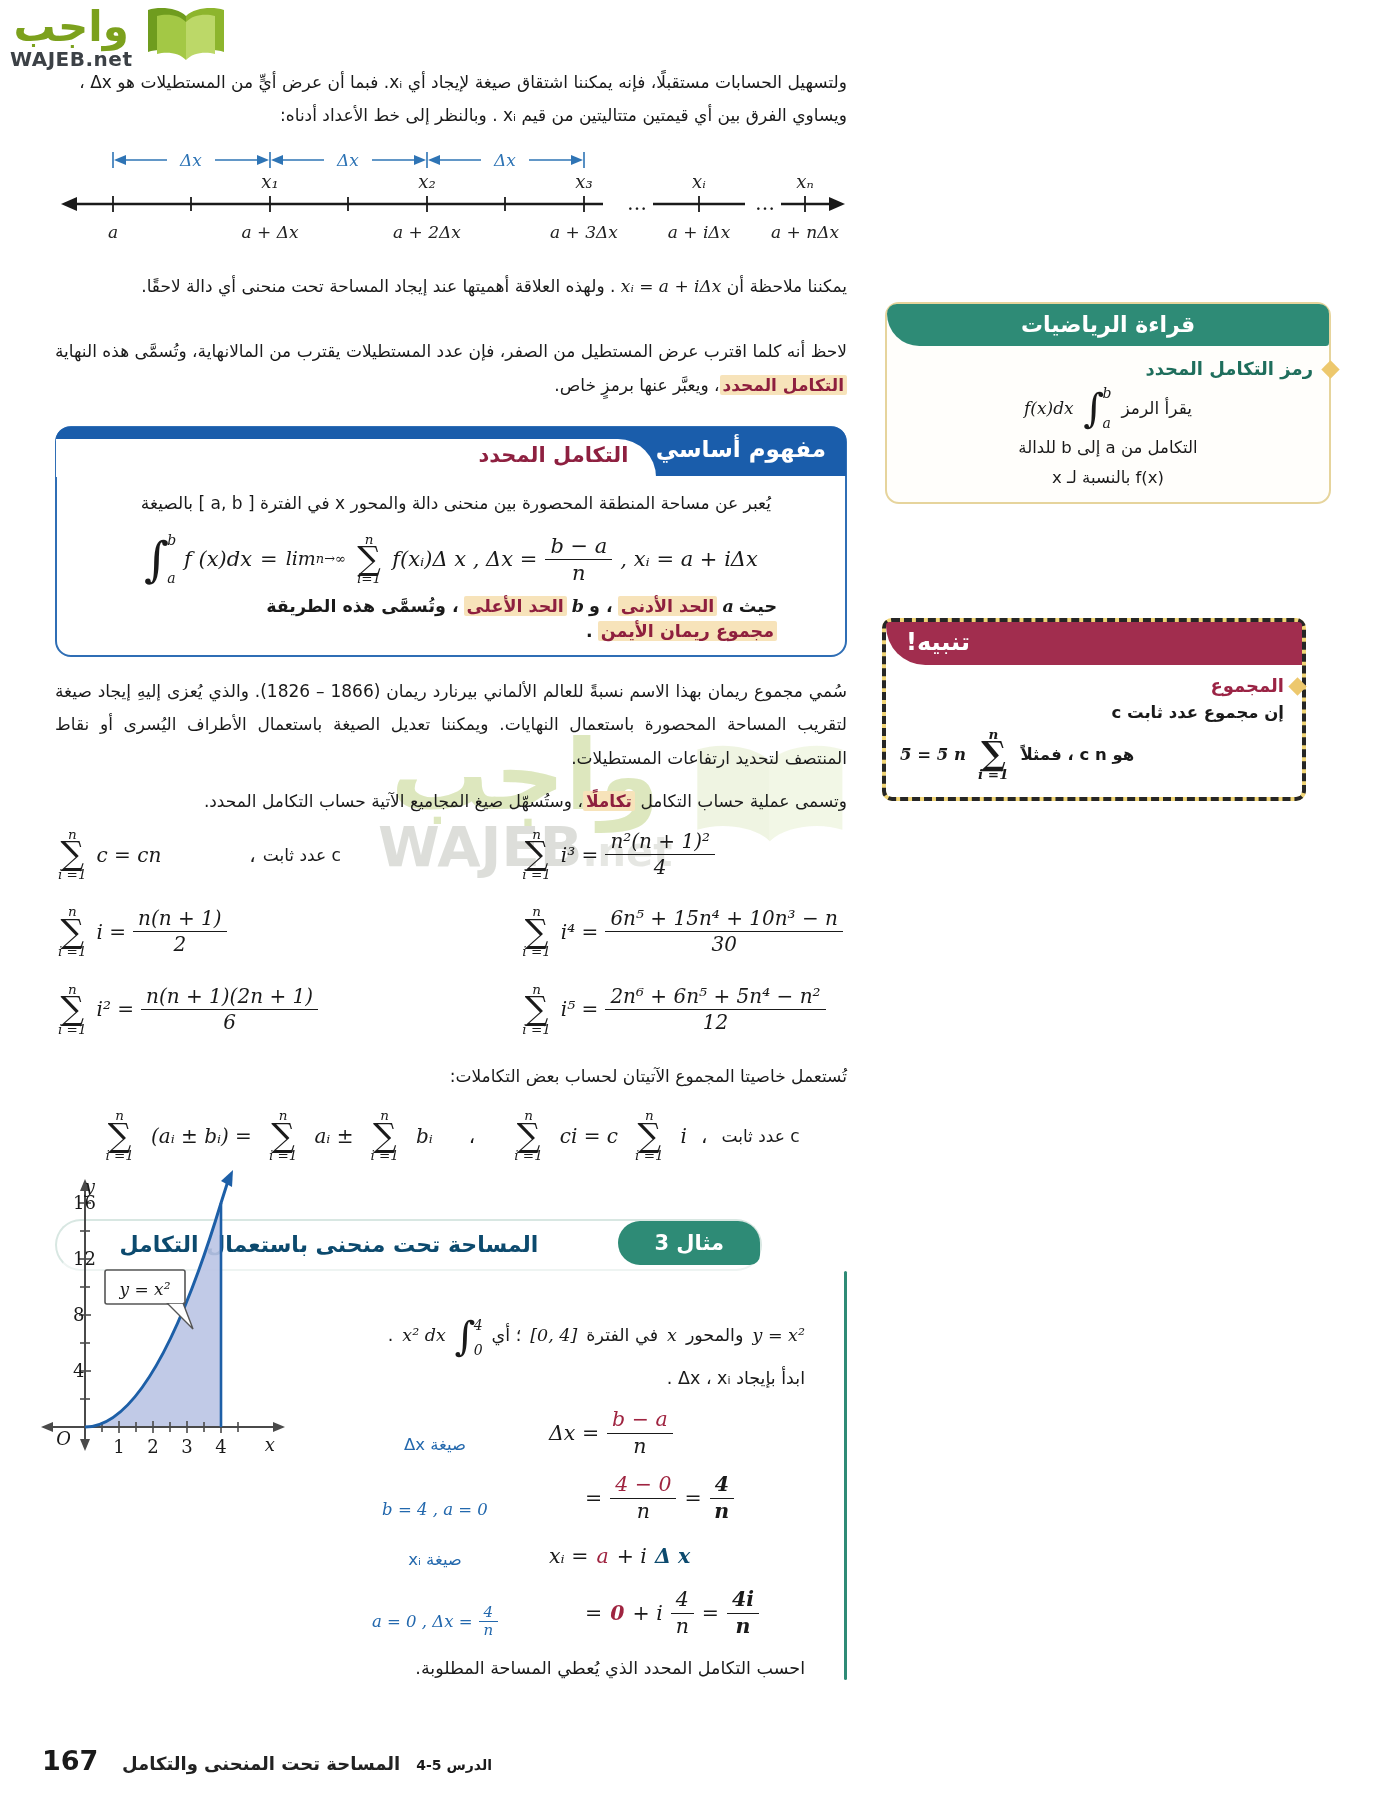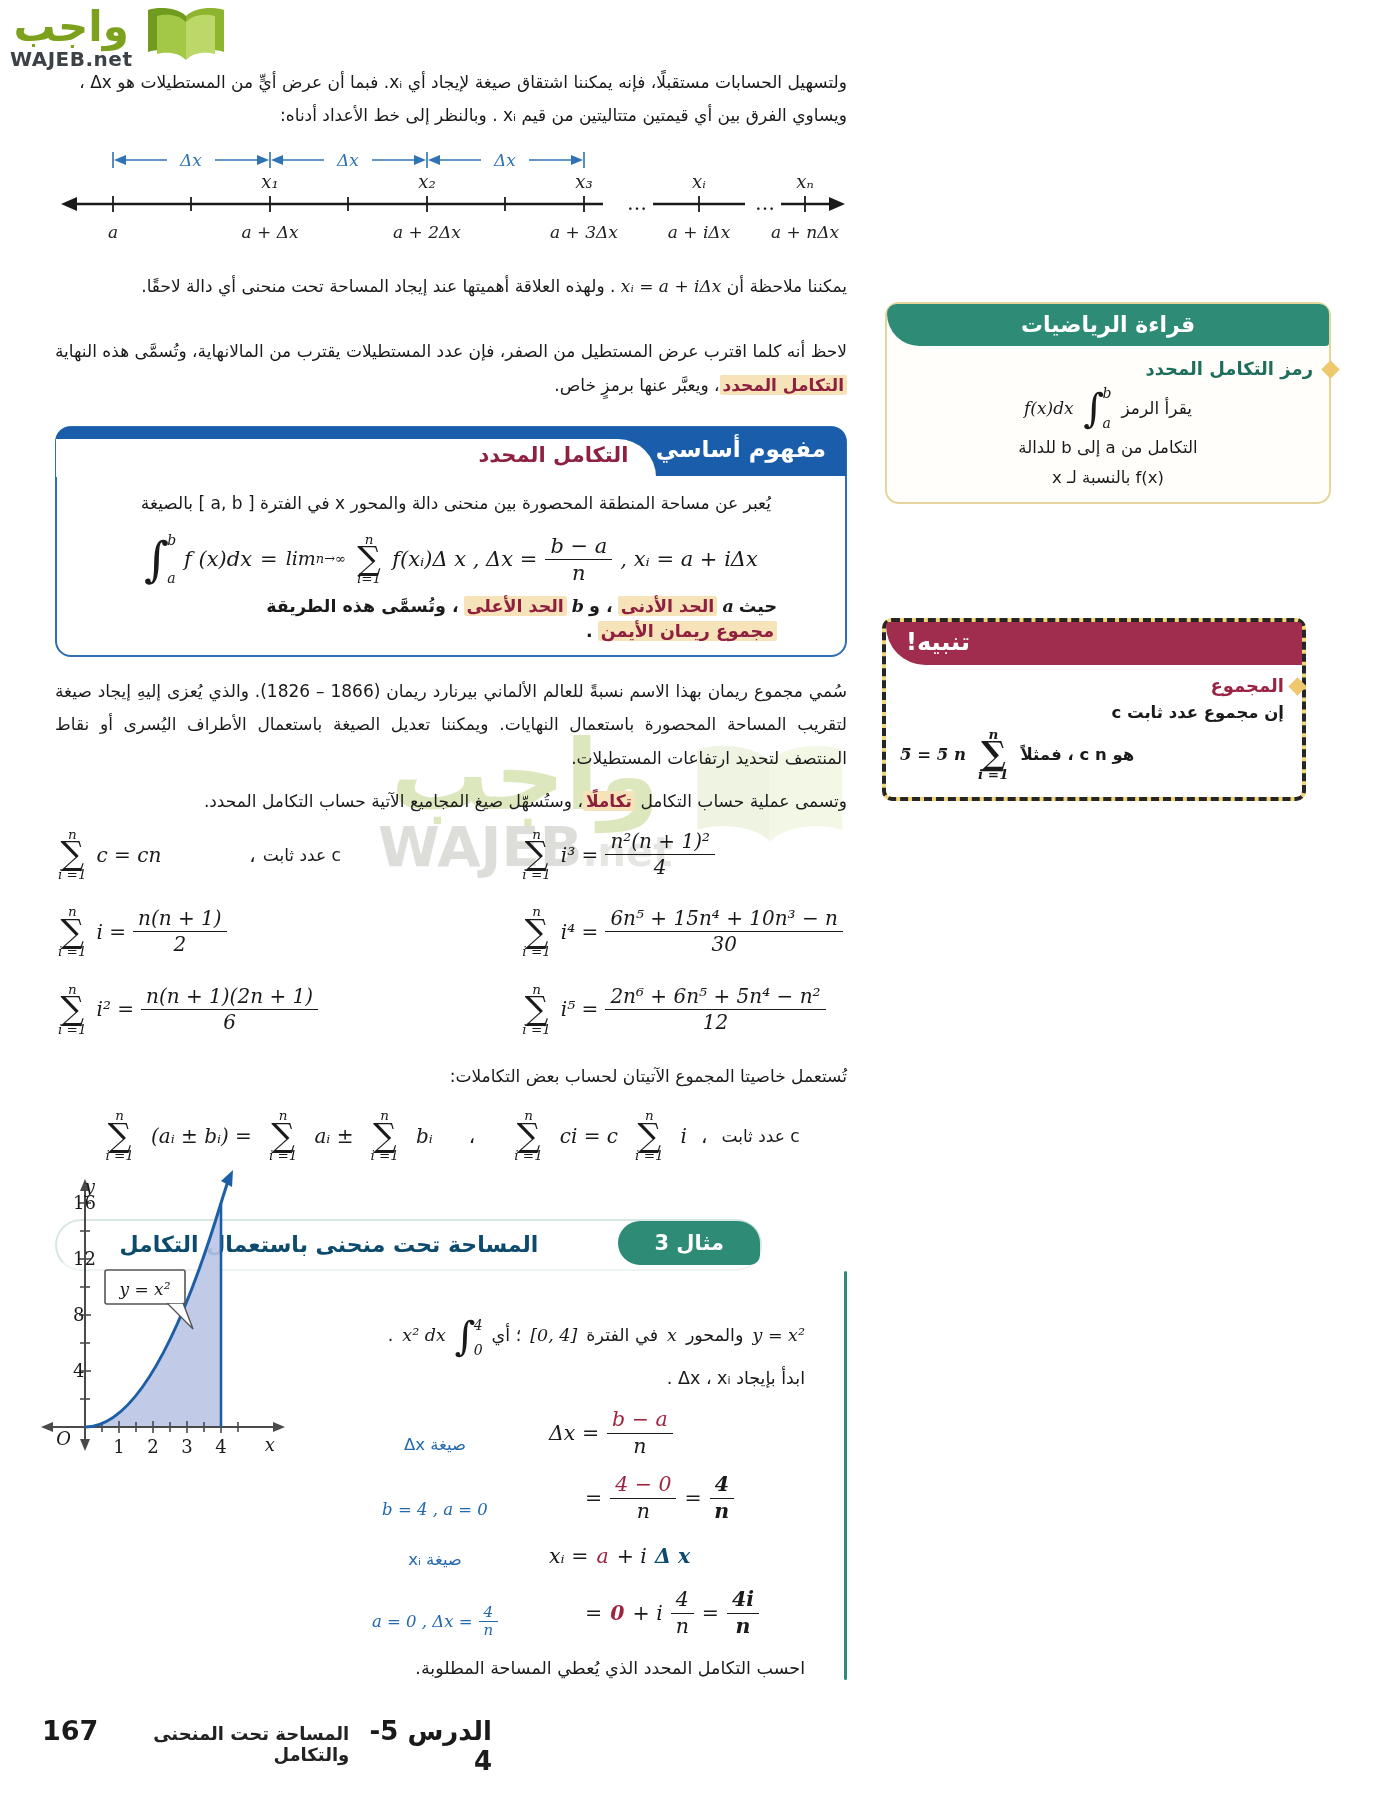--- a/index.html
+++ b/index.html
@@ -109,21 +109,21 @@
   .exeq.pad{padding-left:36px;width:226px}
 
   .ex-graph{position:absolute;left:-28px;top:-82px}
 
   
   .nl-wrap{margin:10px 0 6px}
 
   svg text{font-family:"DejaVu Serif","Liberation Serif",serif}
 
   footer{position:absolute;left:42px;bottom:24px;width:450px;display:flex;direction:rtl;align-items:baseline}
-  footer .lesson{font-weight:bold;font-size:26px}
+  footer .lesson{font-weight:bold;font-size:14px}
   footer .ftitle{font-weight:bold;font-size:18px;margin-right:16px;color:#222}
   footer .pnum{font-weight:bold;font-size:27px;margin-right:auto;direction:ltr}
 </style>
 </head>
 <body>
 
 <div id="logo">
   <div class="txt">
     <span class="ar">واجب</span>
     <span class="en"><span>WAJEB</span><span>.net</span></span>

